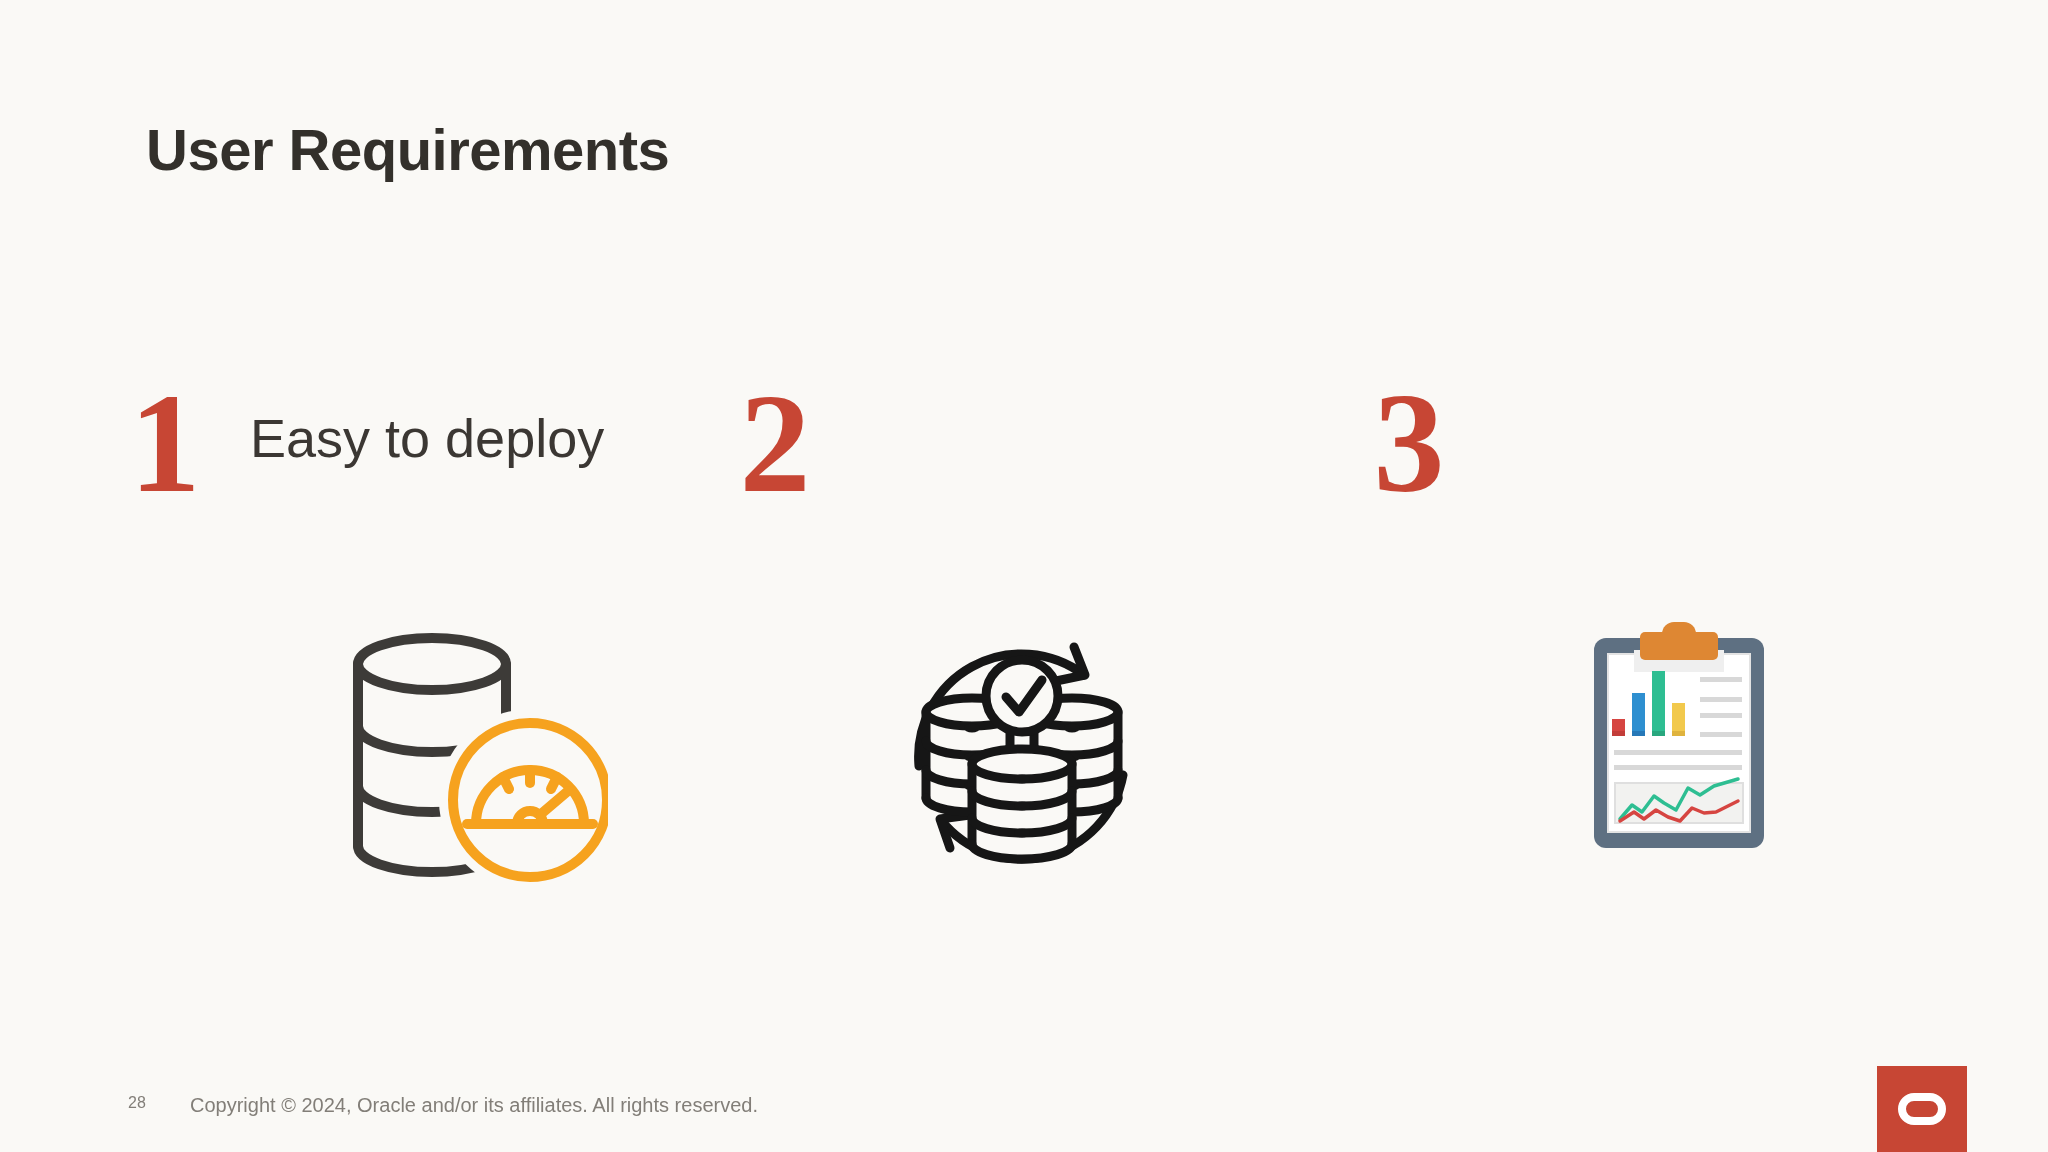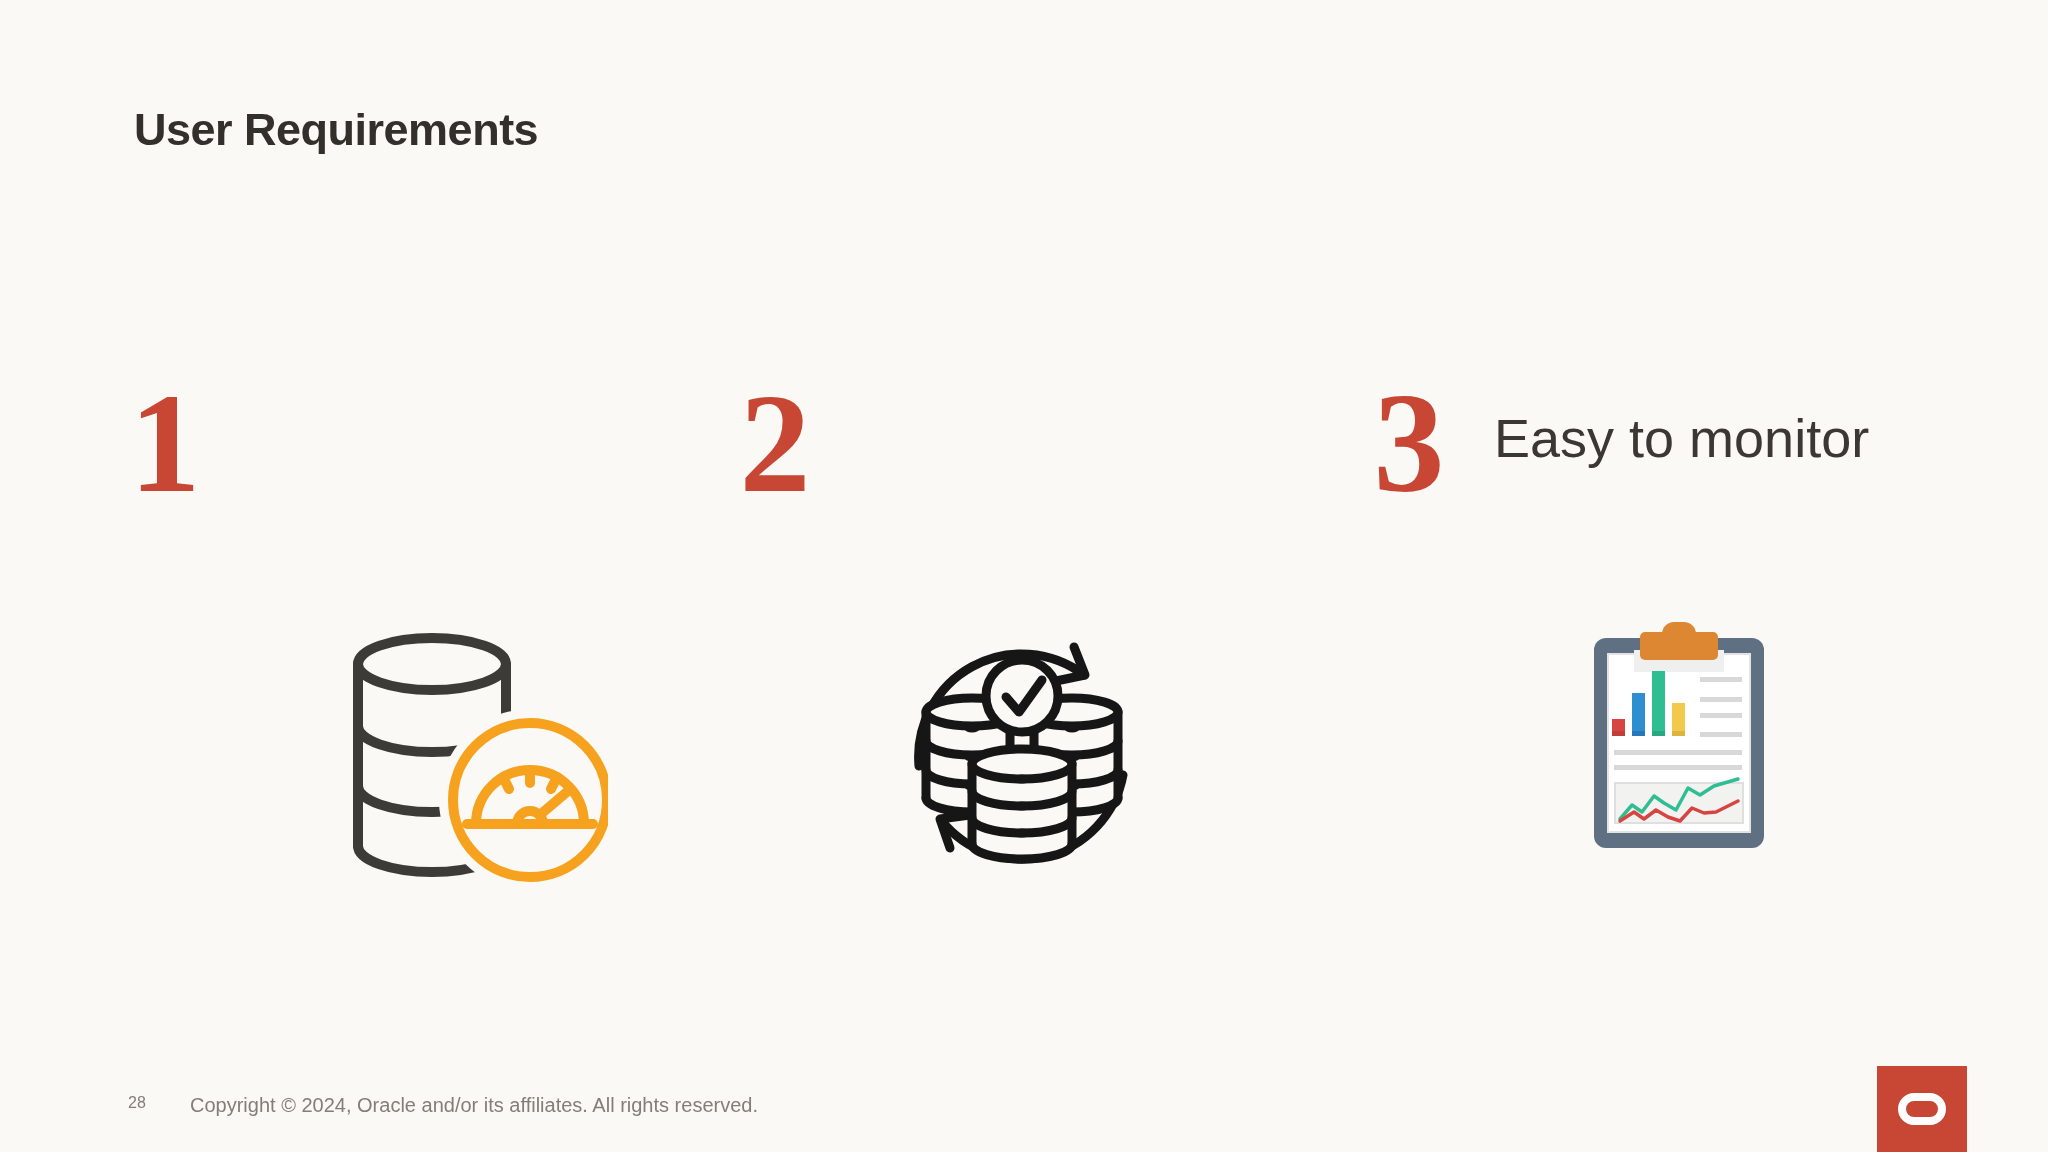--- a/index.html
+++ b/index.html
@@ -20,22 +20,22 @@
     --gray-line:#D8D8D8;
     --panel-gray:#F2F2F0;
   }
   html,body{margin:0;padding:0;}
   .slide{
     position:relative;width:2048px;height:1152px;overflow:hidden;
     background:var(--bg);
     font-family:"Liberation Sans",sans-serif;
   }
   .title{
-    position:absolute;left:130px;top:100px;margin:4px;
-    font-size:45px;font-weight:700;letter-spacing:-0.5px;
+    position:absolute;left:130px;top:100px;margin:16px;
+    font-size:58px;font-weight:700;letter-spacing:-0.5px;
     color:var(--title-text);
   }
   .item{
     position:absolute;top:372px;height:132px;
     display:flex;align-items:center;gap:48px;
   }
   .item-1{left:128px;}
   .item-2{left:738px;}
   .item-3{left:1372px;}
   .num{
@@ -87,27 +87,27 @@
 </style>
 </head>
 <body>
 
 <div class="slide">
 
   <h1 class="title">User Requirements</h1>
 
   <div class="item item-1">
     <span class="num">1</span>
+    <span class="label">Easy to deploy</span>
   </div>
   <div class="item item-2">
     <span class="num">2</span>
   </div>
   <div class="item item-3">
     <span class="num">3</span>
-    <span class="label">Easy to monitor</span>
   </div>
 
   <svg id="icon1" class="icon" width="262" height="256" viewBox="0 0 262 256" aria-hidden="true">
     <g class="st-dark">
       <ellipse cx="86" cy="38" rx="74" ry="26"></ellipse>
       <path d="M12 38 V220"></path>
       <path d="M160 38 V114"></path>
       <path d="M12 100 A74 26 0 0 0 160 100"></path>
       <path d="M12 160 A74 26 0 0 0 160 160"></path>
       <path d="M12 220 A74 26 0 0 0 160 220"></path>

